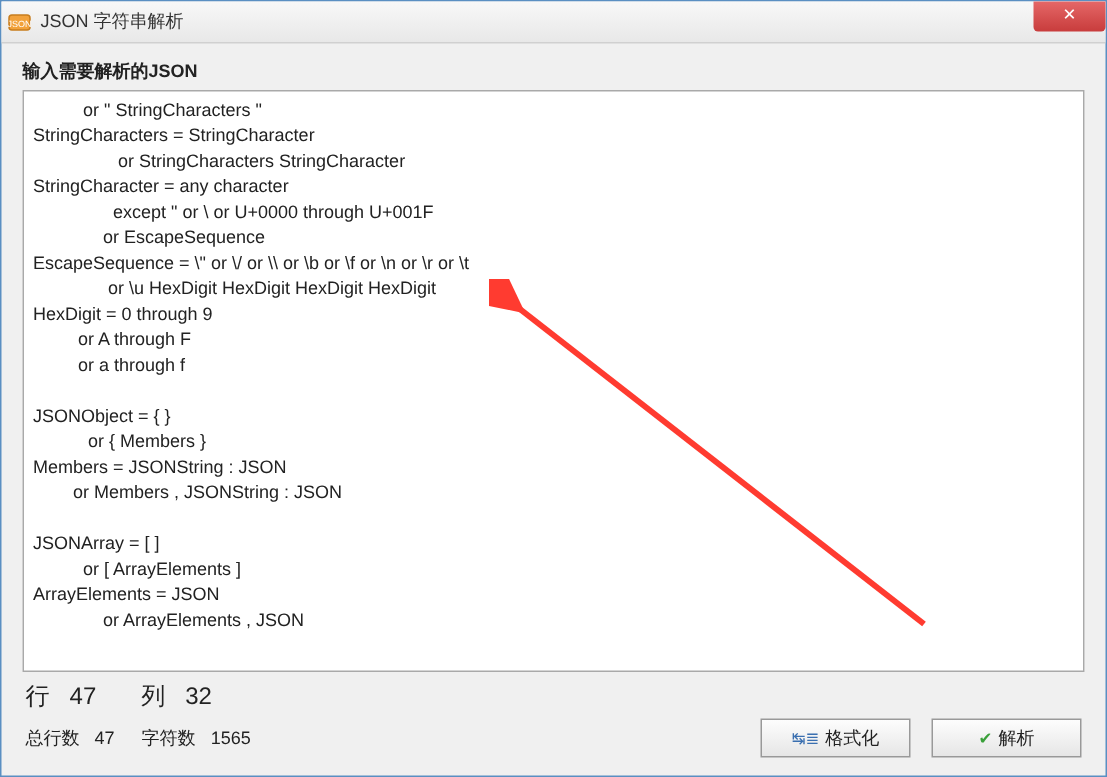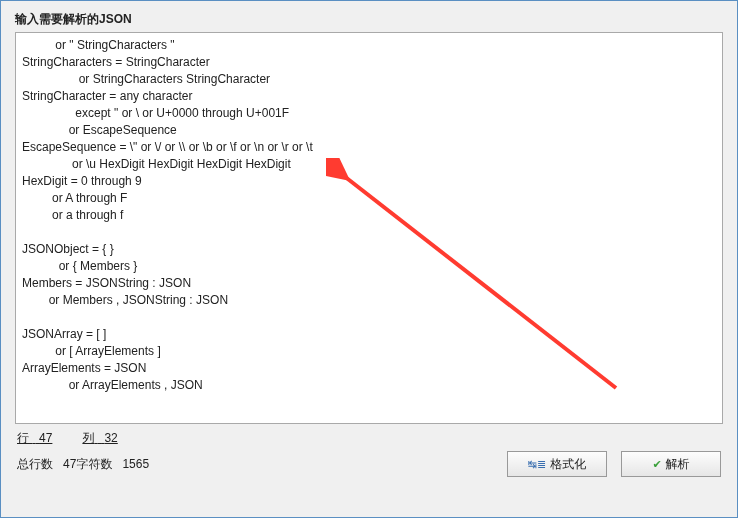--- a/index.html
+++ b/index.html
@@ -11,33 +11,43 @@
 .close-btn { position: absolute; right: 0; top: 0; width: 48px; height: 20px; background: linear-gradient(to bottom, #e56767, #c83c3c); color: #fff; text-align: center; font-size: 11px; line-height: 18px; border-bottom-left-radius: 3px; border-bottom-right-radius: 3px; cursor: pointer; }
 .content { padding: 10px 14px 6px 14px; height: calc(100% - 28px); display: flex; flex-direction: column; }
 .label-row { font-size: 12px; color: #222; margin-bottom: 4px; font-weight: bold; }
 .textarea-wrap { flex: 1; border: 1px solid #a9a9a9; background: #fff; position: relative; overflow: hidden; }
 .textarea-inner { width: 100%; height: 100%; overflow: auto; padding: 4px 6px; font-family: "Microsoft YaHei", sans-serif; font-size: 12px; line-height: 17px; color: #222; white-space: pre; }
 .textarea-inner::-webkit-scrollbar { width: 17px; height: 17px; }
 .textarea-inner::-webkit-scrollbar-track { background: #f0f0f0; border-left: 1px solid #d4d4d4; }
 .textarea-inner::-webkit-scrollbar-thumb { background: #cdcdcd; border: 1px solid #a0a0a0; }
 .textarea-inner::-webkit-scrollbar-button { background: #e8e8e8; border: 1px solid #b0b0b0; height: 17px; width: 17px; }
 .arrow-overlay { position: absolute; pointer-events: none; top: 125px; left: 310px; width: 300px; height: 250px; }
-.status-row { display: flex; gap: 30px; padding: 6px 2px 2px 2px; font-size: 12px; color: #222; align-items: center; text-decoration: underline; }
+.status-row { display: flex; gap: 30px; padding: 6px 2px 2px 2px; font-size: 16px; color: #222; align-items: center; }
 .status-row2 { display: flex; padding: 2px 2px 6px 2px; font-size: 12px; color: #222; align-items: center; }
-.status-left { display: flex; flex: 1; }
+.status-left { display: flex; gap: 18px; flex: 1; }
 .btn-row { display: flex; gap: 14px; }
 .btn { min-width: 100px; height: 26px; border: 1px solid #999; background: linear-gradient(to bottom, #fdfdfd, #e6e6e6); font-size: 12px; color: #222; display: inline-flex; align-items: center; justify-content: center; gap: 4px; cursor: pointer; padding: 0 12px; }
 .icon-format { color: #3a6fb0; font-size: 11px; }
 .icon-check { color: #3aa03a; font-size: 11px; }
 .tb-icon-svg { display: block; }
 </style>
 </head>
 <body>
 
 <div class="window">
+  <div class="titlebar">
+    <span class="titlebar-icon">
+      <svg class="tb-icon-svg" width="16" height="16" viewBox="0 0 16 16">
+        <rect x="1" y="3" width="14" height="10" rx="2" fill="#f2a23c" stroke="#c77d1e"></rect>
+        <text x="8" y="11" font-size="6" text-anchor="middle" fill="#fff" font-family="sans-serif">JSON</text>
+      </svg>
+    </span>
+    <span class="titlebar-title">JSON 字符串解析</span>
+    <div class="close-btn">✕</div>
+  </div>
 
   <div class="content">
     <div class="label-row">输入需要解析的JSON</div>
 
     <div class="textarea-wrap">
       <div class="textarea-inner">          or " StringCharacters "
 StringCharacters = StringCharacter
                  or StringCharacters StringCharacter
 StringCharacter = any character
                 except " or \ or U+0000 through U+001F

